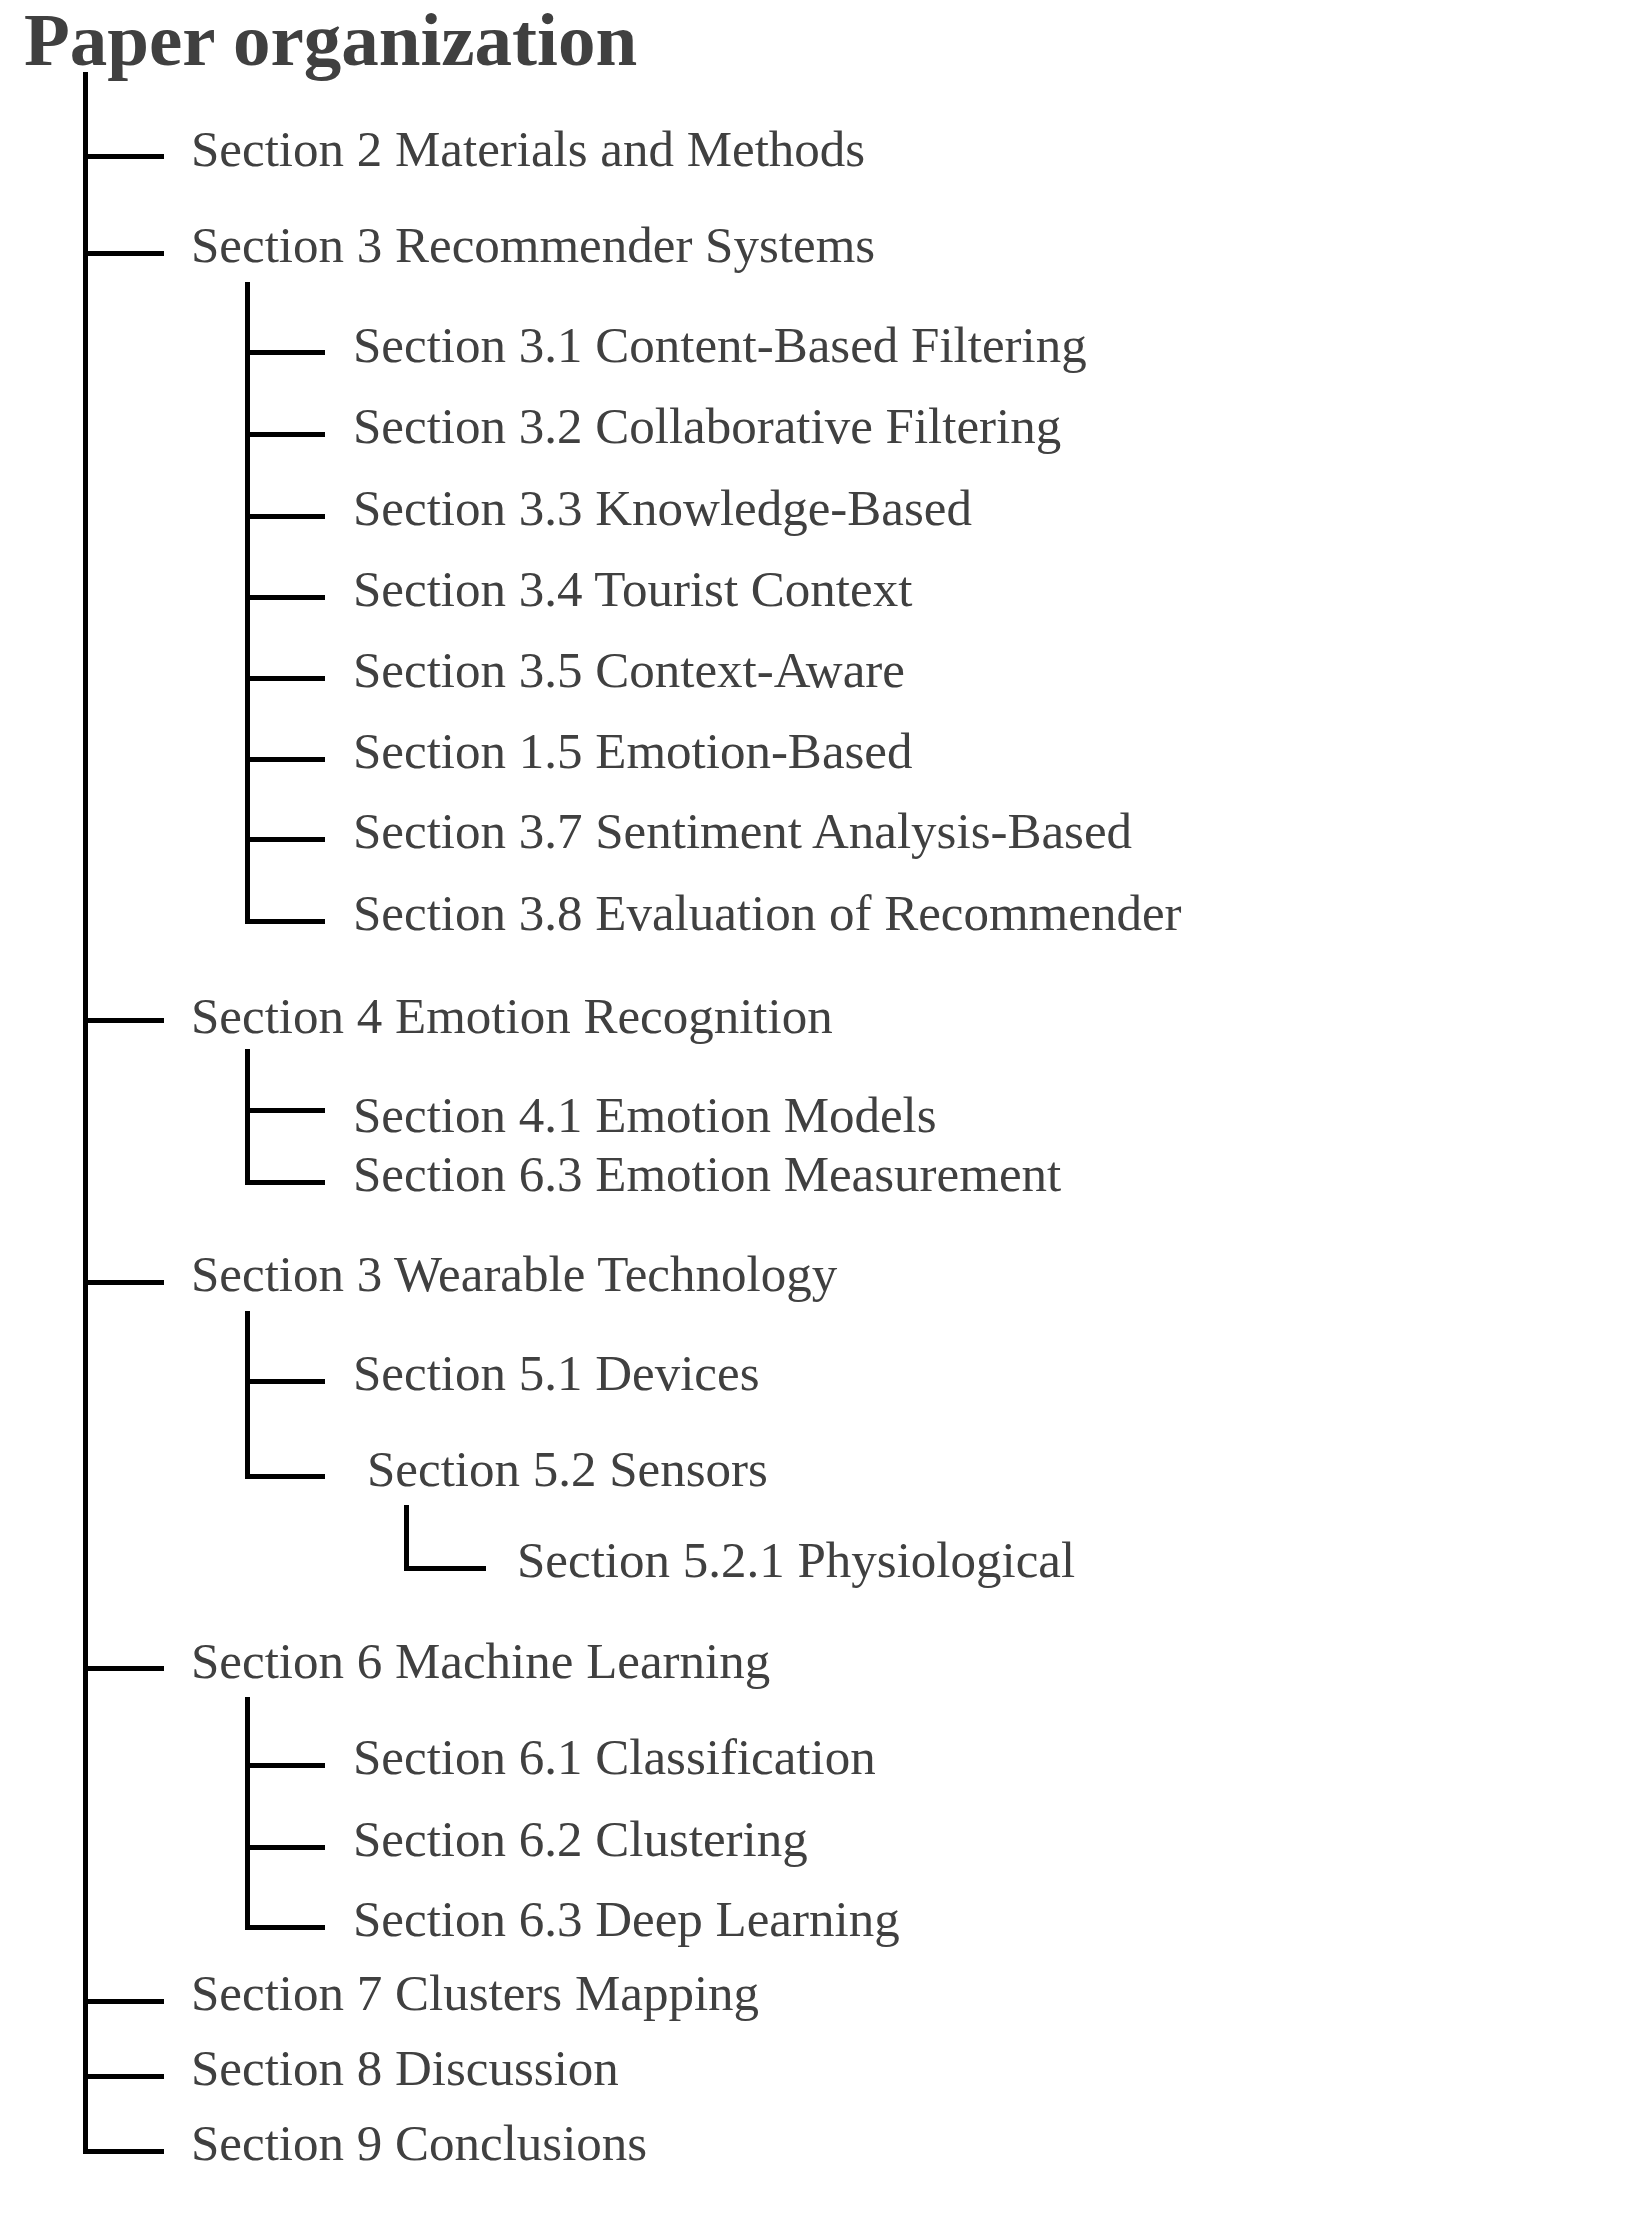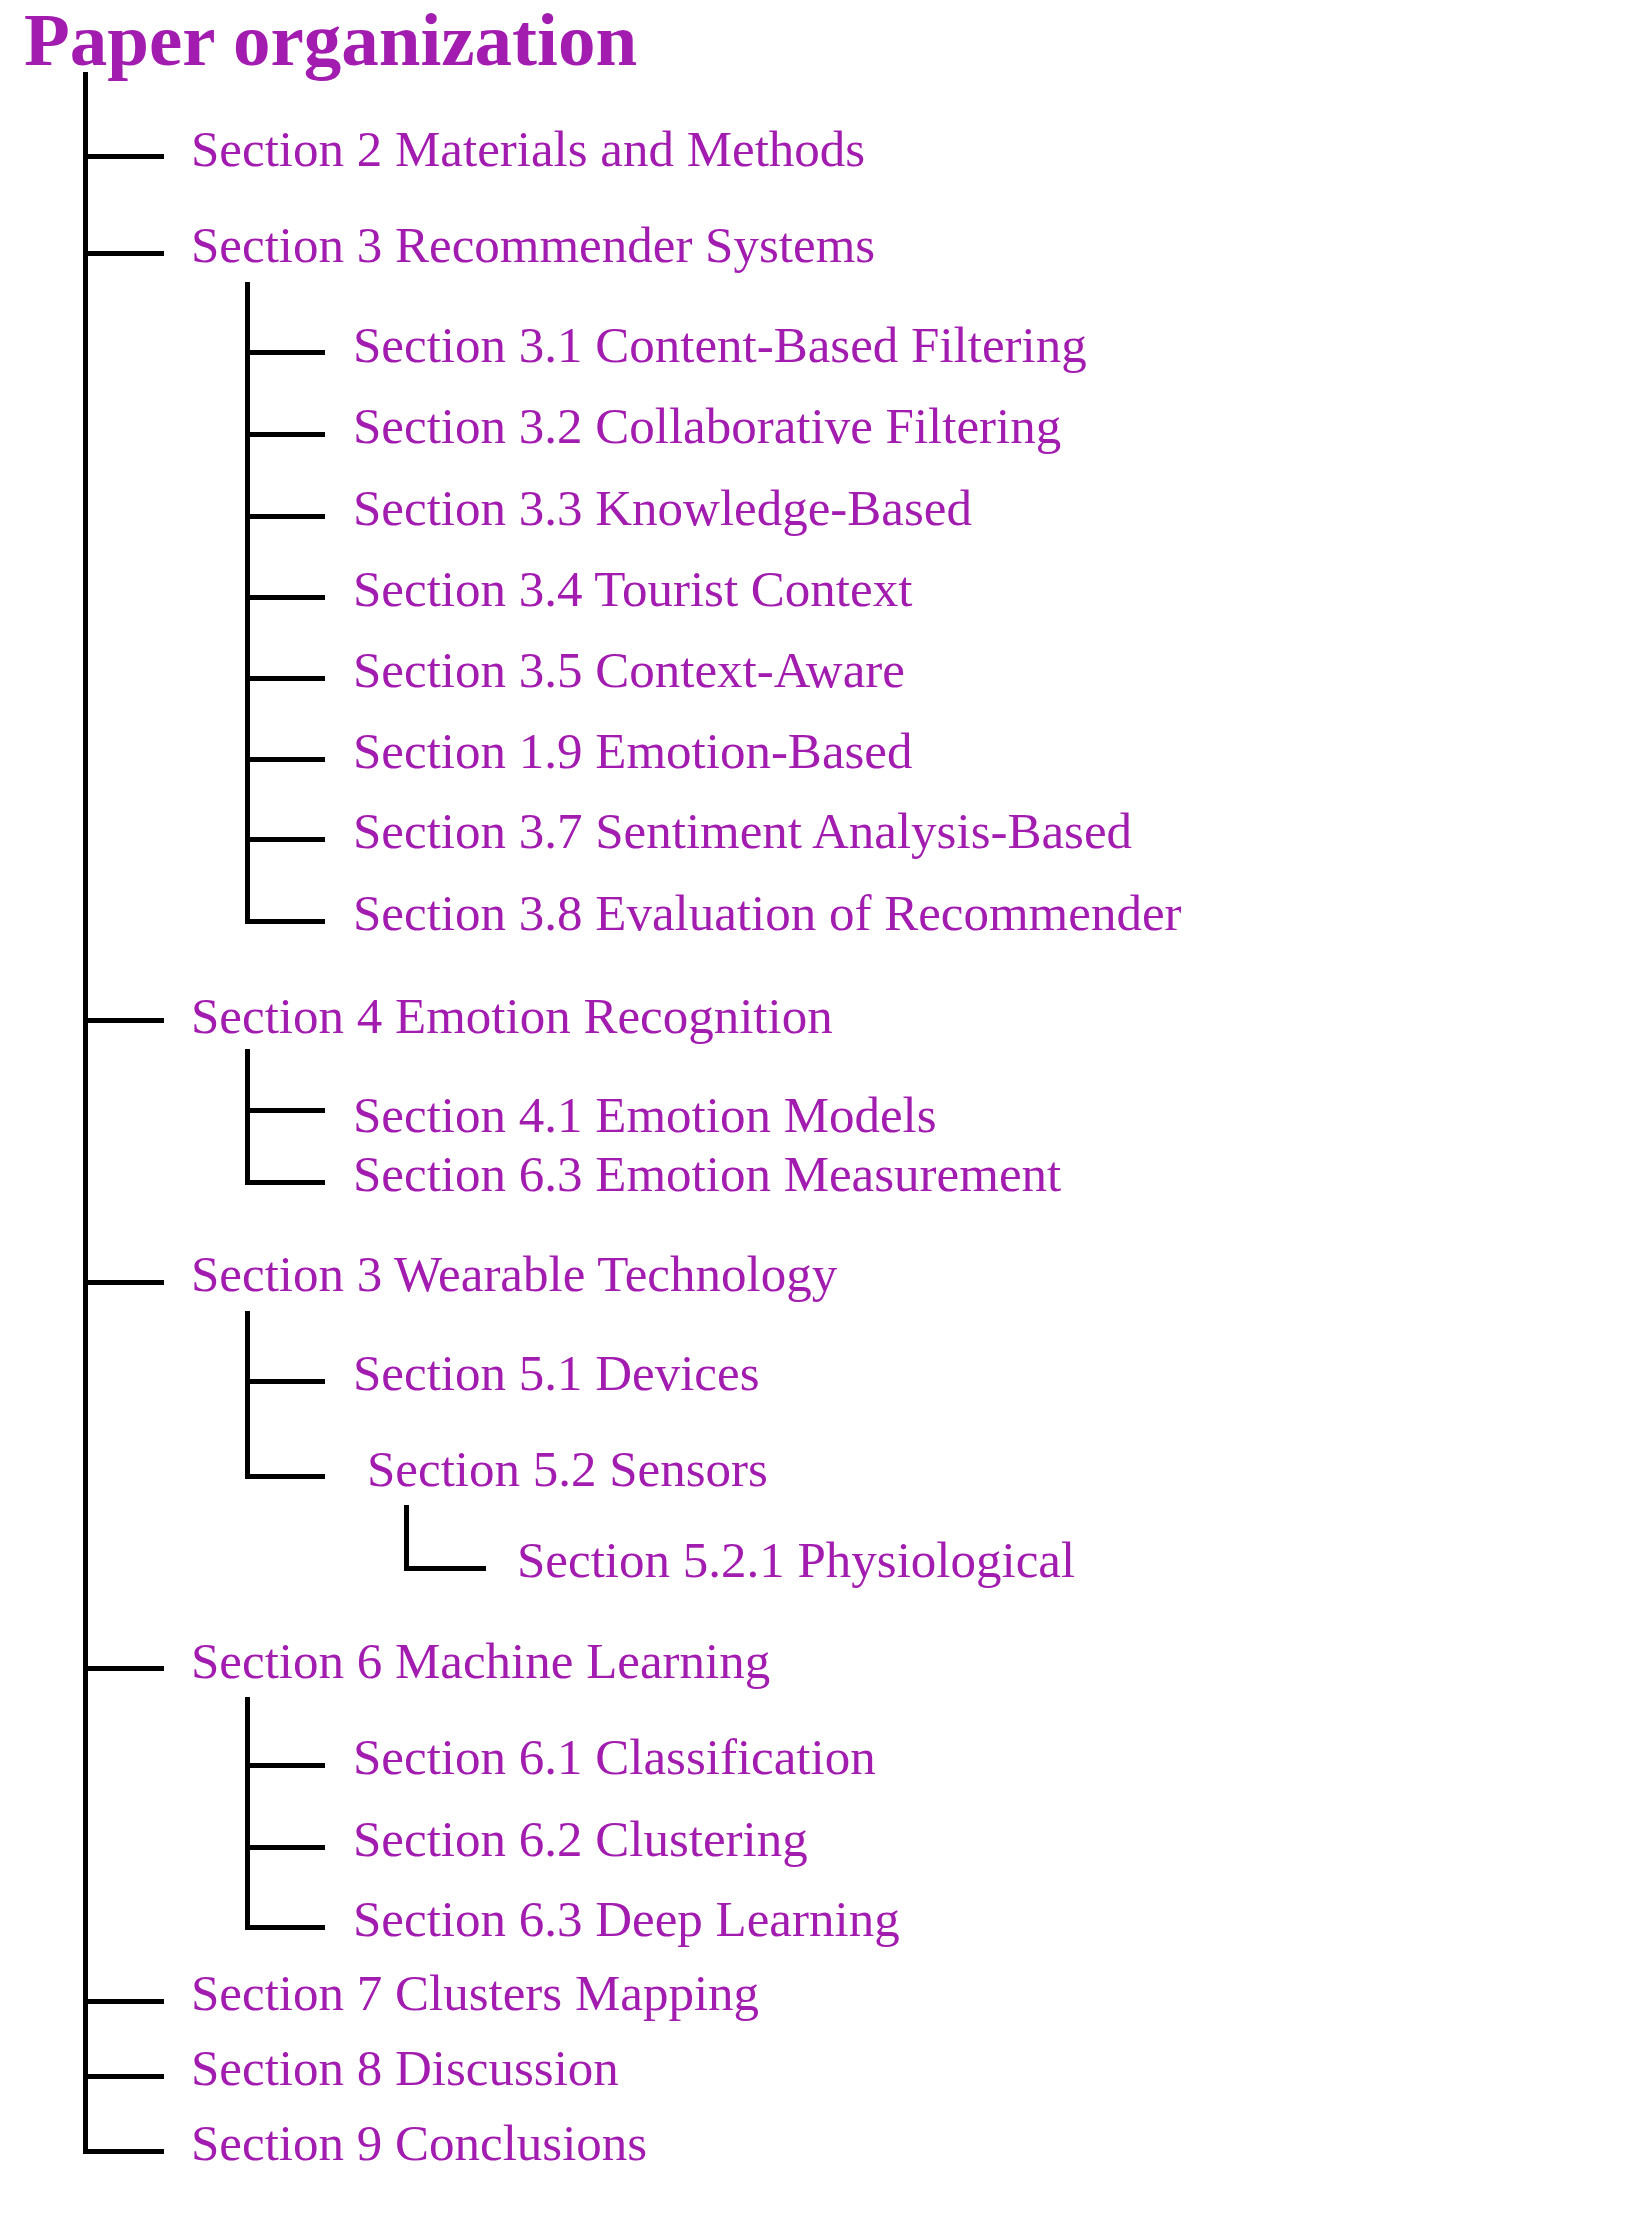--- a/index.html
+++ b/index.html
@@ -7,21 +7,21 @@
     padding: 0;
     background: #ffffff;
   }
   #canvas {
     position: relative;
     width: 1651px;
     height: 2168px;
     background: #ffffff;
     overflow: hidden;
     font-family: "Liberation Serif", serif;
-    color: #a21caf;
+    color: #404040;
   }
   .diagram-title {
     position: absolute;
     left: 24px;
     top: 1.9px;
     font-size: 75px;
     font-weight: bold;
     line-height: 1;
     white-space: nowrap;
   }
@@ -53,21 +53,21 @@
       <div class="node-label" style="left: 353px; top: 345px;">Section 3.1 Content-Based Filtering</div>
       <div class="ln" style="left: 247px; top: 432px; width: 78px; height: 4.8px; background: rgb(0, 0, 0);"></div>
       <div class="node-label" style="left: 353px; top: 426px;">Section 3.2 Collaborative Filtering</div>
       <div class="ln" style="left: 247px; top: 514px; width: 78px; height: 4.8px; background: rgb(0, 0, 0);"></div>
       <div class="node-label" style="left: 353px; top: 508px;">Section 3.3 Knowledge-Based</div>
       <div class="ln" style="left: 247px; top: 595px; width: 78px; height: 4.8px; background: rgb(0, 0, 0);"></div>
       <div class="node-label" style="left: 353px; top: 589px;">Section 3.4 Tourist Context</div>
       <div class="ln" style="left: 247px; top: 676px; width: 78px; height: 4.8px; background: rgb(0, 0, 0);"></div>
       <div class="node-label" style="left: 353px; top: 670px;">Section 3.5 Context-Aware</div>
       <div class="ln" style="left: 247px; top: 757px; width: 78px; height: 4.8px; background: rgb(0, 0, 0);"></div>
-      <div class="node-label" style="left: 353px; top: 751px;">Section 1.9 Emotion-Based</div>
+      <div class="node-label" style="left: 353px; top: 751px;">Section 1.5 Emotion-Based</div>
       <div class="ln" style="left: 247px; top: 837px; width: 78px; height: 4.8px; background: rgb(0, 0, 0);"></div>
       <div class="node-label" style="left: 353px; top: 831px;">Section 3.7 Sentiment Analysis-Based</div>
       <div class="ln" style="left: 247px; top: 919px; width: 78px; height: 4.8px; background: rgb(0, 0, 0);"></div>
       <div class="node-label" style="left: 353px; top: 913px;">Section 3.8 Evaluation of Recommender</div>
       <div class="ln" style="left: 85px; top: 1018px; width: 79px; height: 4.8px; background: rgb(0, 0, 0);"></div>
       <div class="node-label" style="left: 191px; top: 1016px;">Section 4 Emotion Recognition</div>
       <div class="ln" style="left: 245px; top: 1049px; width: 4.8px; height: 136px; background: rgb(0, 0, 0);"></div>
       <div class="ln" style="left: 247px; top: 1108px; width: 78px; height: 4.8px; background: rgb(0, 0, 0);"></div>
       <div class="node-label" style="left: 353px; top: 1103px; margin-top: 12px;">Section 4.1 Emotion Models</div>
       <div class="ln" style="left: 247px; top: 1180px; width: 78px; height: 4.8px; background: rgb(0, 0, 0);"></div>

